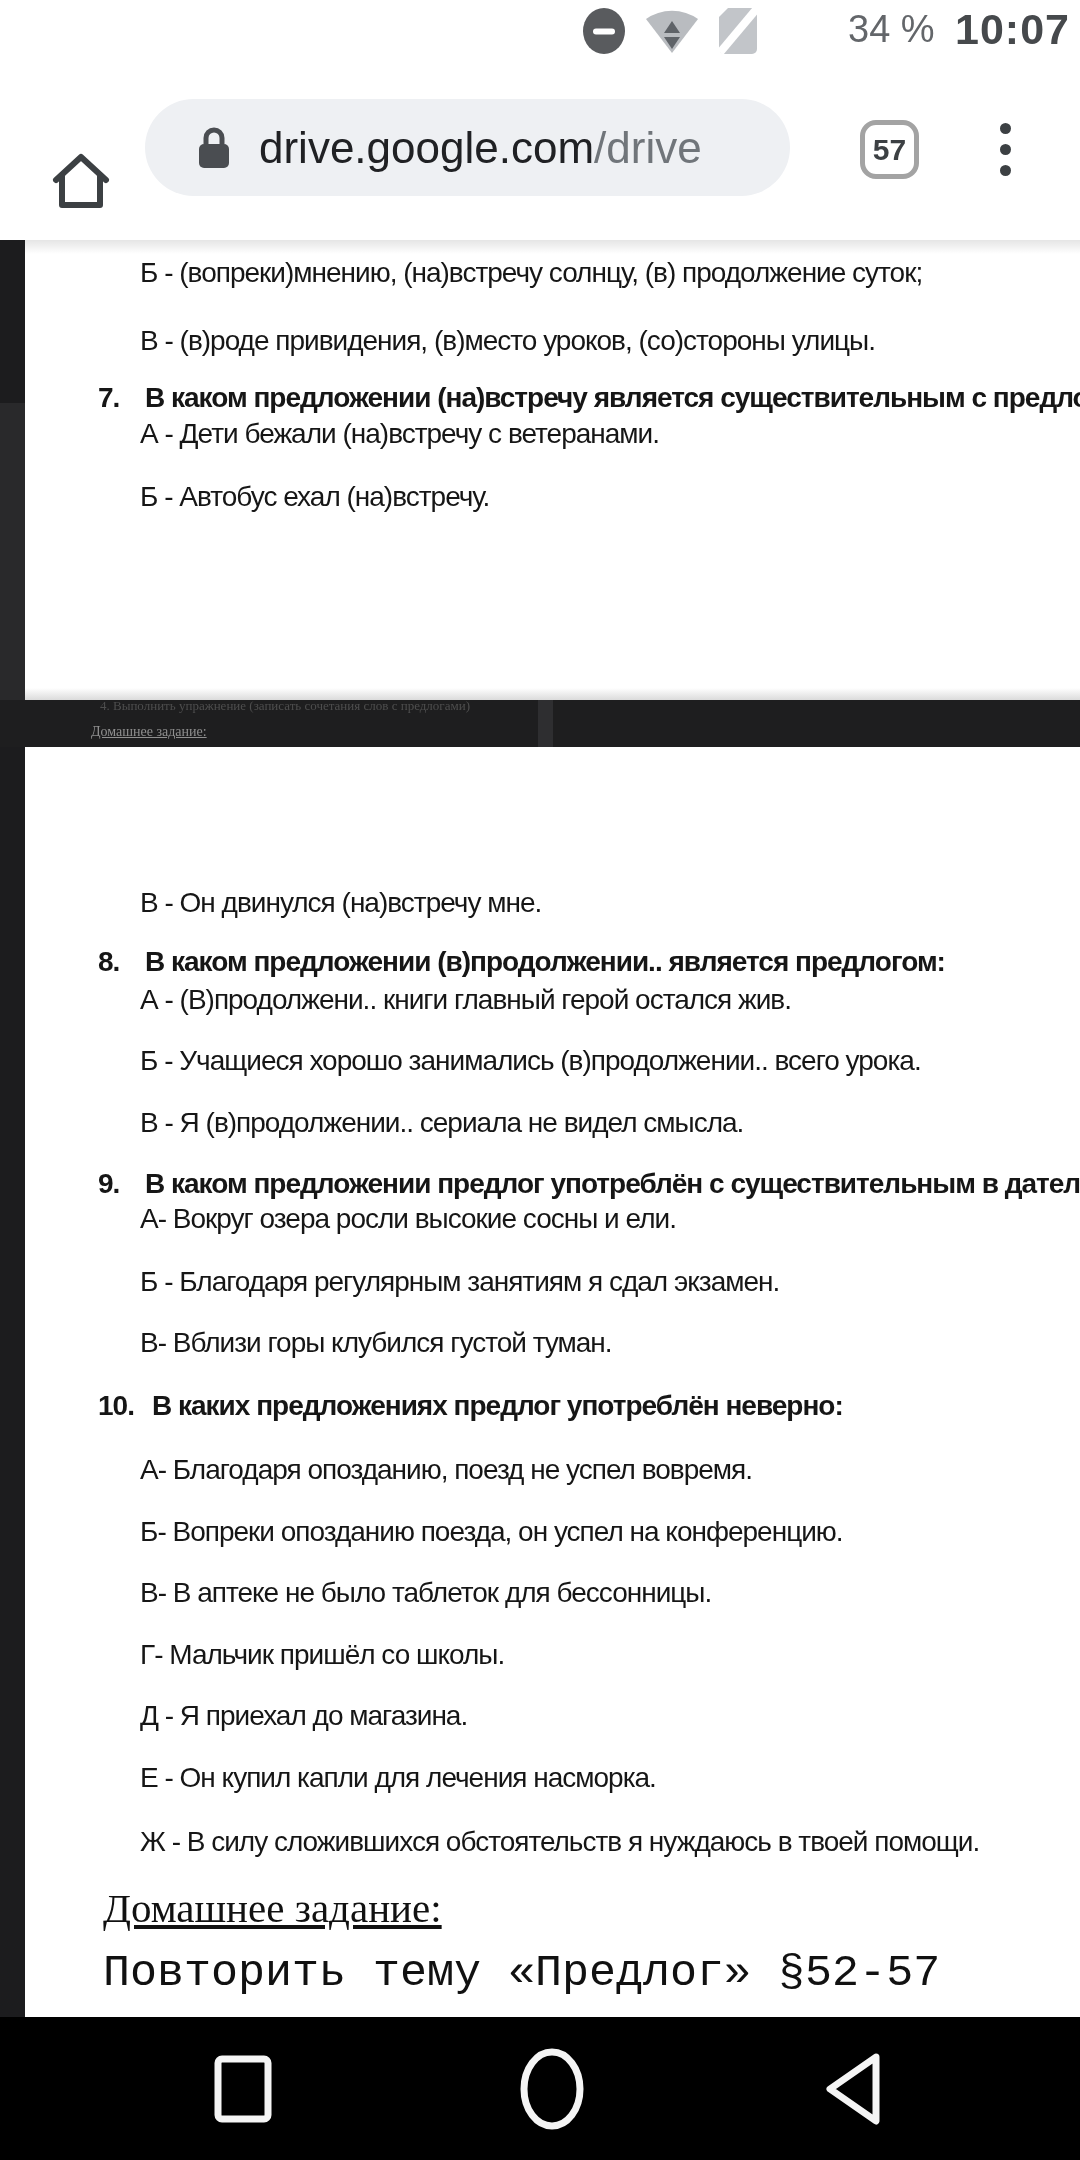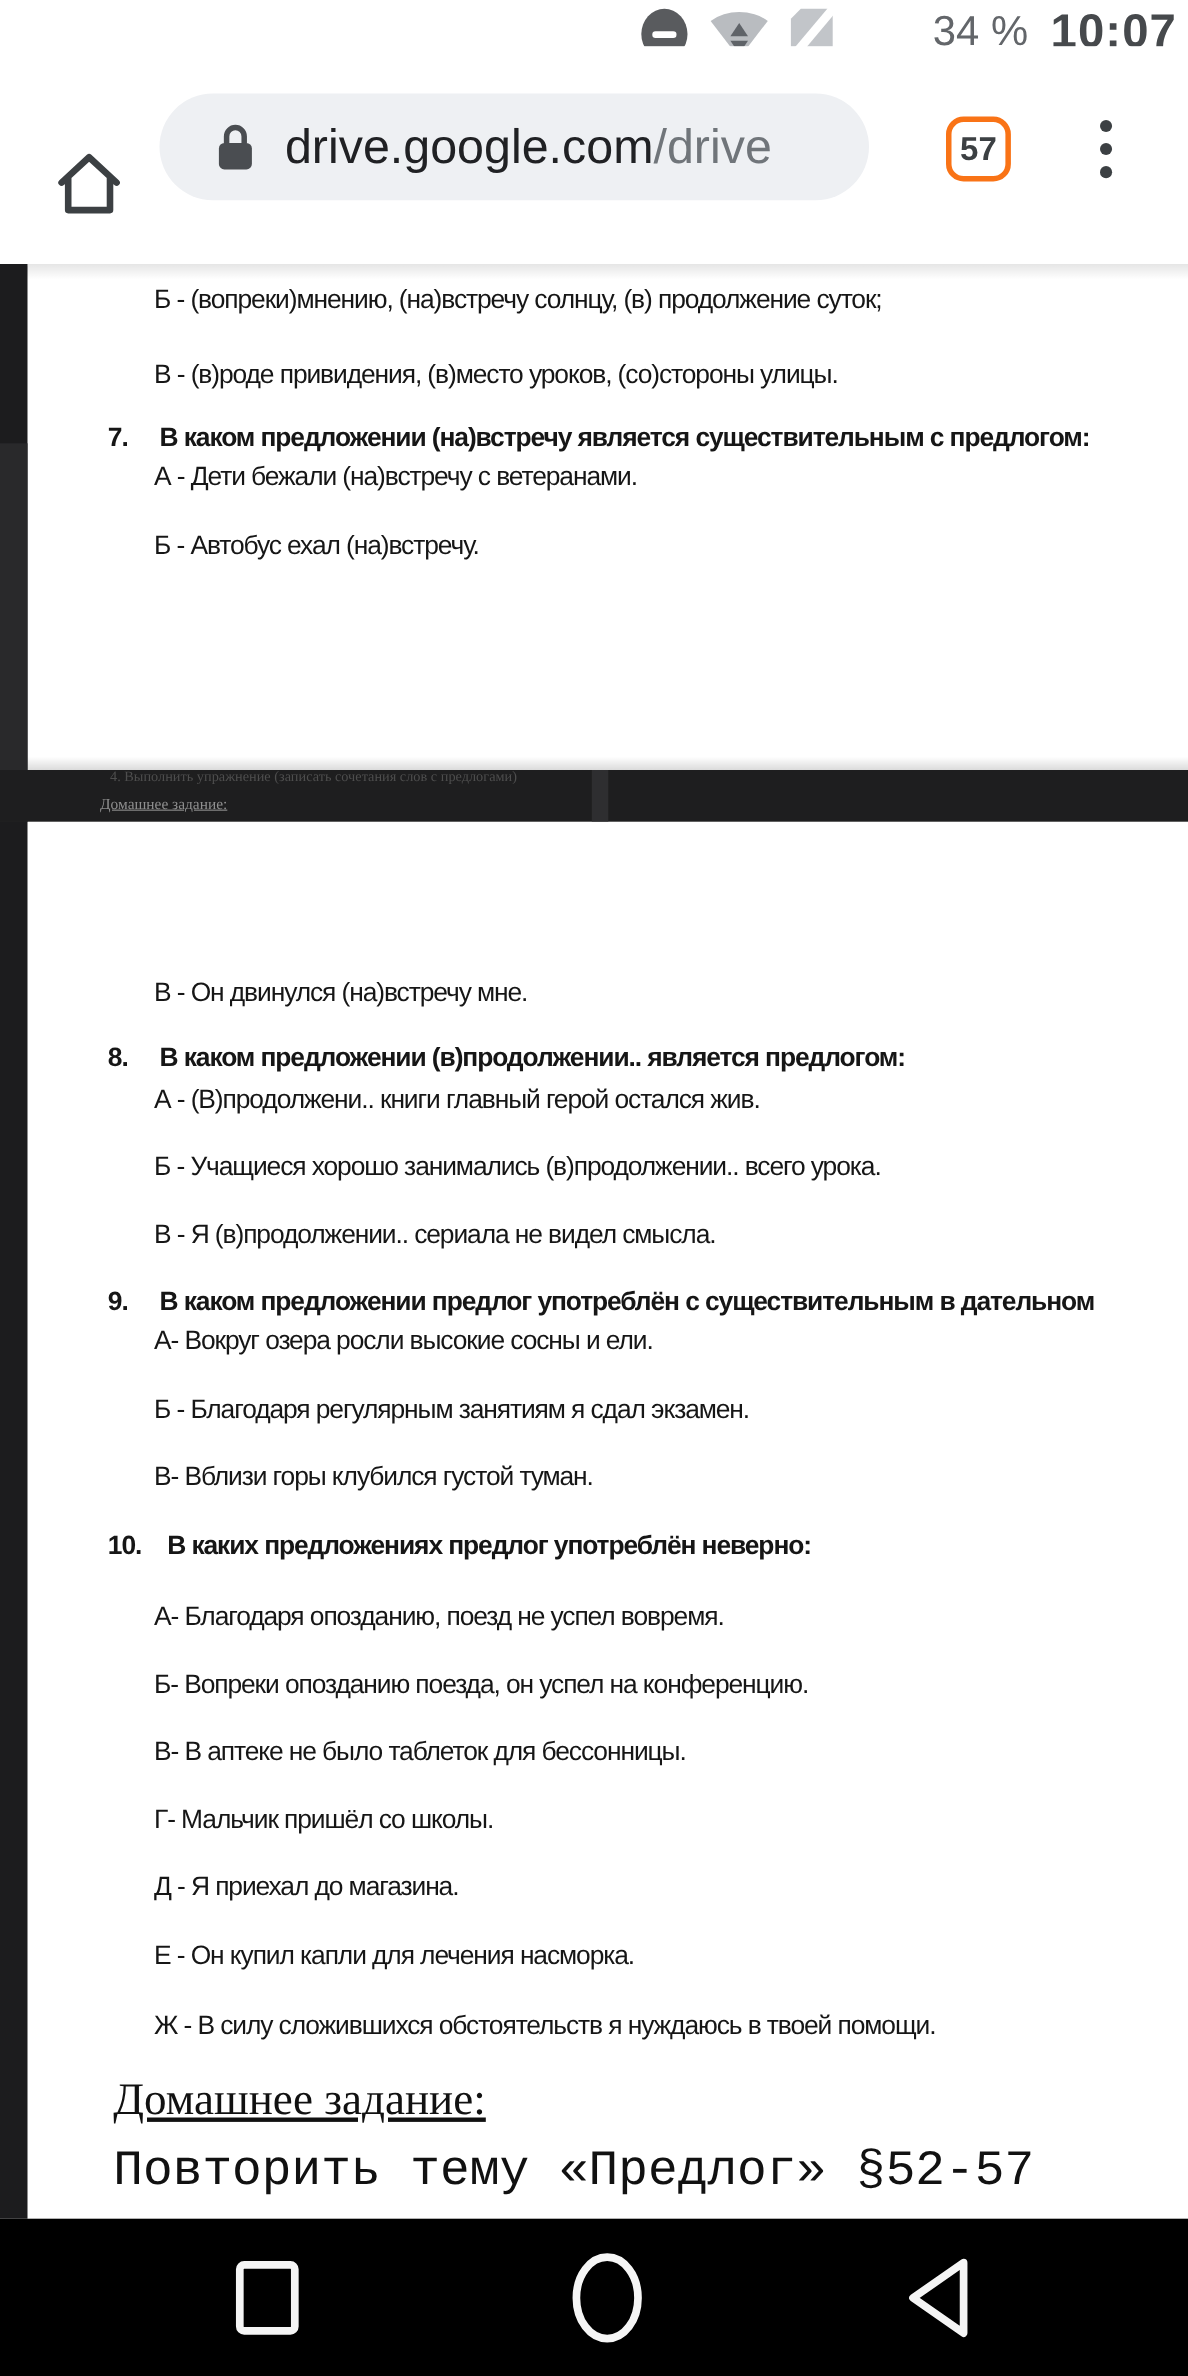--- a/index.html
+++ b/index.html
@@ -4,42 +4,42 @@
 <style>
   html,body{margin:0;padding:0;background:#000;}
   .stage{position:relative;width:1080px;height:2160px;background:#fff;overflow:hidden;
          font-family:"Liberation Sans",sans-serif;}
   
   .statusbar{position:absolute;top:0;left:0;width:1080px;height:60px;background:#fff;}
   .sb-icons{position:absolute;top:6px;left:580px;display:flex;align-items:center;gap:16px;}
   .sb-batt{position:absolute;top:8px;left:848px;font-size:38px;color:#63666a;}
   .sb-time{position:absolute;top:5px;left:955px;font-size:43px;font-weight:700;color:#46494c;letter-spacing:1px;}
   
-  .toolbar{position:absolute;top:42px;left:0;width:1080px;height:182px;background:#fff;}
+  .toolbar{position:absolute;top:56px;left:0;width:1080px;height:182px;background:#fff;}
   .toolbar-shadow{position:absolute;top:242px;left:0;width:1080px;height:12px;
                   background:linear-gradient(to bottom,rgba(0,0,0,0.18),rgba(0,0,0,0));}
   .homebtn{position:absolute;top:92px;left:48px;width:66px;height:66px;}
   .urlpill{position:absolute;top:43px;left:145px;width:645px;height:97px;border-radius:49px;
            background:#eef0f3;display:flex;align-items:center;}
   .lock{margin-left:52px;flex:0 0 auto;}
   .urltext{margin-left:28px;font-size:44px;color:#202124;white-space:nowrap;}
   .urlpath{color:#70757a;}
-  .tabbtn{position:absolute;top:64px;left:860px;width:49px;height:49px;border:5px solid #f97316;
+  .tabbtn{position:absolute;top:64px;left:860px;width:49px;height:49px;border:5px solid #a3a3a3;
           border-radius:16px;display:flex;align-items:center;justify-content:center;}
   .tabcount{font-size:30px;font-weight:700;color:#3c4043;}
   .menubtn{position:absolute;top:60px;left:985px;width:40px;height:66px;display:flex;
            flex-direction:column;align-items:center;justify-content:center;gap:10px;}
   .menubtn i{width:11px;height:11px;border-radius:50%;background:#3c4043;}
   
   .leftstrip{position:absolute;top:240px;left:0;width:25px;height:1777px;background:#1c1c1e;}
   .leftstrip-light{position:absolute;top:403px;left:0;width:25px;height:344px;background:#29292b;}
   .page{position:absolute;top:240px;left:25px;width:1055px;height:1777px;background:#fff;}
   .pageshadow-top{position:absolute;top:240px;left:25px;width:1055px;height:14px;
                   background:linear-gradient(to bottom,rgba(0,0,0,0.10),rgba(0,0,0,0));}
-  .ln{position:absolute;left:140px;font-size:24px;letter-spacing:-1px;color:#161616;
+  .ln{position:absolute;left:140px;font-size:28px;letter-spacing:-1px;color:#161616;
       line-height:40px;white-space:nowrap;}
   .q{left:98px;display:flex;font-weight:700;}
   .q .num{flex:0 0 47px;}
   .q .numwide{flex:0 0 54px;}
   
   .hw-title{position:absolute;left:103px;top:1884px;font-family:"Liberation Serif",serif;
             font-size:41px;color:#111;text-decoration:underline;white-space:nowrap;}
   .hw-body{position:absolute;left:103px;top:1948px;font-family:Liberation Mono, monospace;
            font-size:45px;color:#111;white-space:nowrap;}
   

